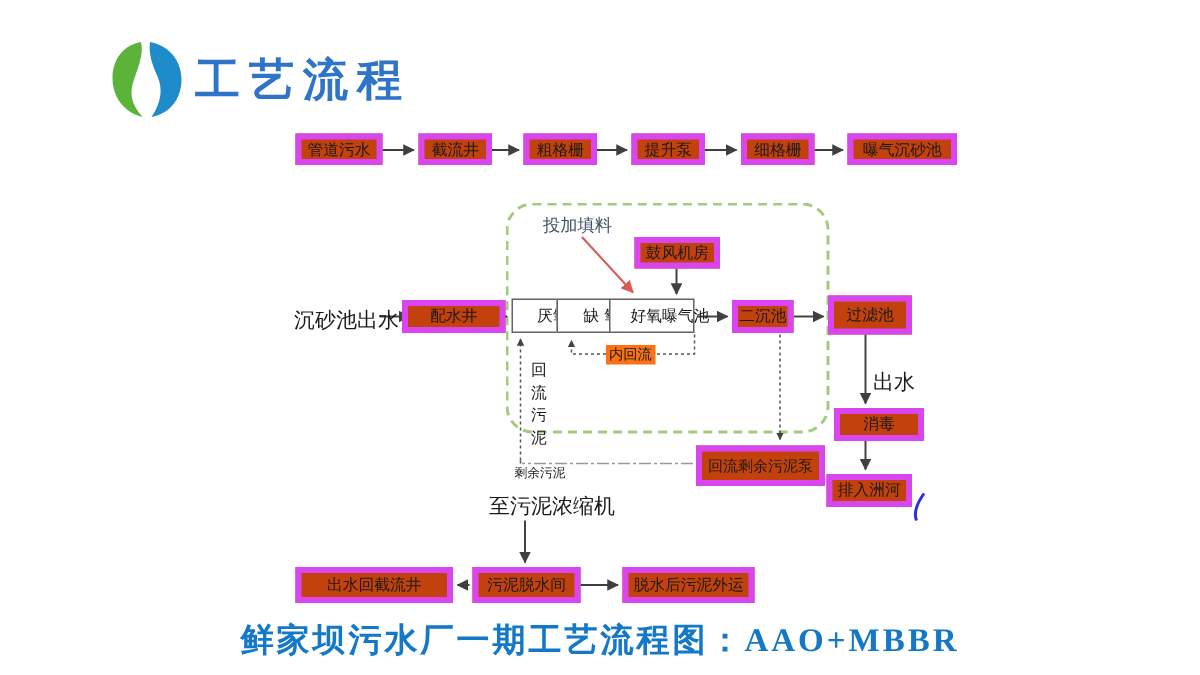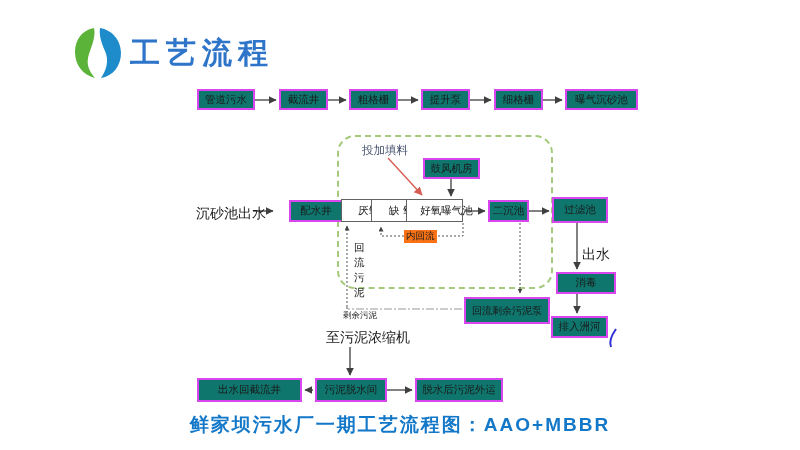--- a/index.html
+++ b/index.html
@@ -3,42 +3,42 @@
 <meta charset="utf-8">
 <style>
   html,body{margin:0;padding:0;background:#888;}
   .slide{position:relative;width:800px;height:450px;background:#ffffff;overflow:hidden;
          font-family:"DejaVu Sans",sans-serif;}
   
   .logo{position:absolute;left:74px;top:27px;width:48px;height:52px;}
   .page-title{position:absolute;left:130px;top:33px;font-size:30px;font-weight:bold;
               color:#2e74c9;letter-spacing:6px;font-family:"DejaVu Serif","DejaVu Sans",serif;}
   
-  .node{position:absolute;background:#0f766e;border:2px solid #d946ef;color:#1a1a1a;
+  .node{position:absolute;background:#c2410c;border:4px solid #d946ef;color:#1a1a1a;
         font-size:10.5px;display:flex;align-items:center;justify-content:center;
         white-space:nowrap;z-index:2;box-sizing:border-box;}
   .aao{position:absolute;left:341px;top:199px;height:23px;display:flex;z-index:2;}
   .aao .cell{background:#fff;border:1px solid #636363;color:#1a1a1a;font-size:10.5px;
              display:flex;align-items:center;justify-content:center;white-space:nowrap;
              box-sizing:border-box;padding-left:24px;}
   .aao .cell + .cell{margin-left:-1px;}
   
   .lbl{position:absolute;color:#1a1a1a;font-size:14px;white-space:nowrap;z-index:3;}
   .lbl.small{font-size:8.5px;background:#fff;padding:0 1px;}
   .lbl.onLine{background:#f97316;padding:0 2px;font-size:9.5px;}
   .lbl.blue{color:#44506b;font-size:11.5px;}
   .vtext{position:absolute;left:354px;top:240px;width:12px;font-size:10.5px;
          line-height:15px;color:#1a1a1a;word-break:break-all;z-index:3;}
   
   .dashed-region{position:absolute;left:337px;top:135px;width:212px;height:150px;
                  border:2px dashed #a6ca7d;border-radius:18px;z-index:0;}
   .connectors{position:absolute;left:0;top:0;z-index:1;}
   .caption{position:absolute;left:0;right:0;top:412px;text-align:center;color:#1478c8;
-           font-size:19px;font-weight:bold;letter-spacing:2px;
-           font-family:Liberation Sans, sans-serif;}
+           font-size:22px;font-weight:bold;letter-spacing:2px;
+           font-family:Liberation Serif, serif;}
 </style>
 </head>
 <body>
 
 <div class="slide">
 
   <svg class="logo" viewBox="0 0 48 52">
     <path d="M20,1 C8,3 1,13 1,25 C1,38 9,48 21,51 C14,43 12,36 15,27 C18,18 22,9 20,1 Z" fill="#5cb339"></path>
     <path d="M26,1 C38,3 47,13 47,26 C47,39 39,49 27,51 C33,42 35,33 31,24 C27,15 25,8 26,1 Z" fill="#1e8ccb"></path>
   </svg>
@@ -87,21 +87,21 @@
   </svg>
 
   <div class="node" style="left:197px;top:89px;width:58px;height:21px">管道污水</div>
   <div class="node" style="left:279px;top:89px;width:49px;height:21px">截流井</div>
   <div class="node" style="left:349px;top:89px;width:49px;height:21px">粗格栅</div>
   <div class="node" style="left:421px;top:89px;width:49px;height:21px">提升泵</div>
   <div class="node" style="left:494px;top:89px;width:49px;height:21px">细格栅</div>
   <div class="node" style="left:565px;top:89px;width:73px;height:21px">曝气沉砂池</div>
 
   <span class="lbl" style="left:196px;top:205px">沉砂池出水</span>
-  <div class="node" style="left:289px;top:200px;width:54px;height:22px">配水井</div>
+  <div class="node" style="left:268px;top:200px;width:69px;height:22px">配水井</div>
   <div class="aao">
     <div class="cell" style="width:31px">厌氧</div>
     <div class="cell" style="width:36px">缺 氧</div>
     <div class="cell" style="width:57px">好氧曝气池</div>
   </div>
   <div class="node" style="left:488px;top:200px;width:41px;height:22px">二沉池</div>
   <div class="node" style="left:552px;top:197px;width:56px;height:26px">过滤池</div>
   <div class="node" style="left:423px;top:158px;width:57px;height:21px">鼓风机房</div>
 
   <span class="lbl blue" style="left:362px;top:143px">投加填料</span>

